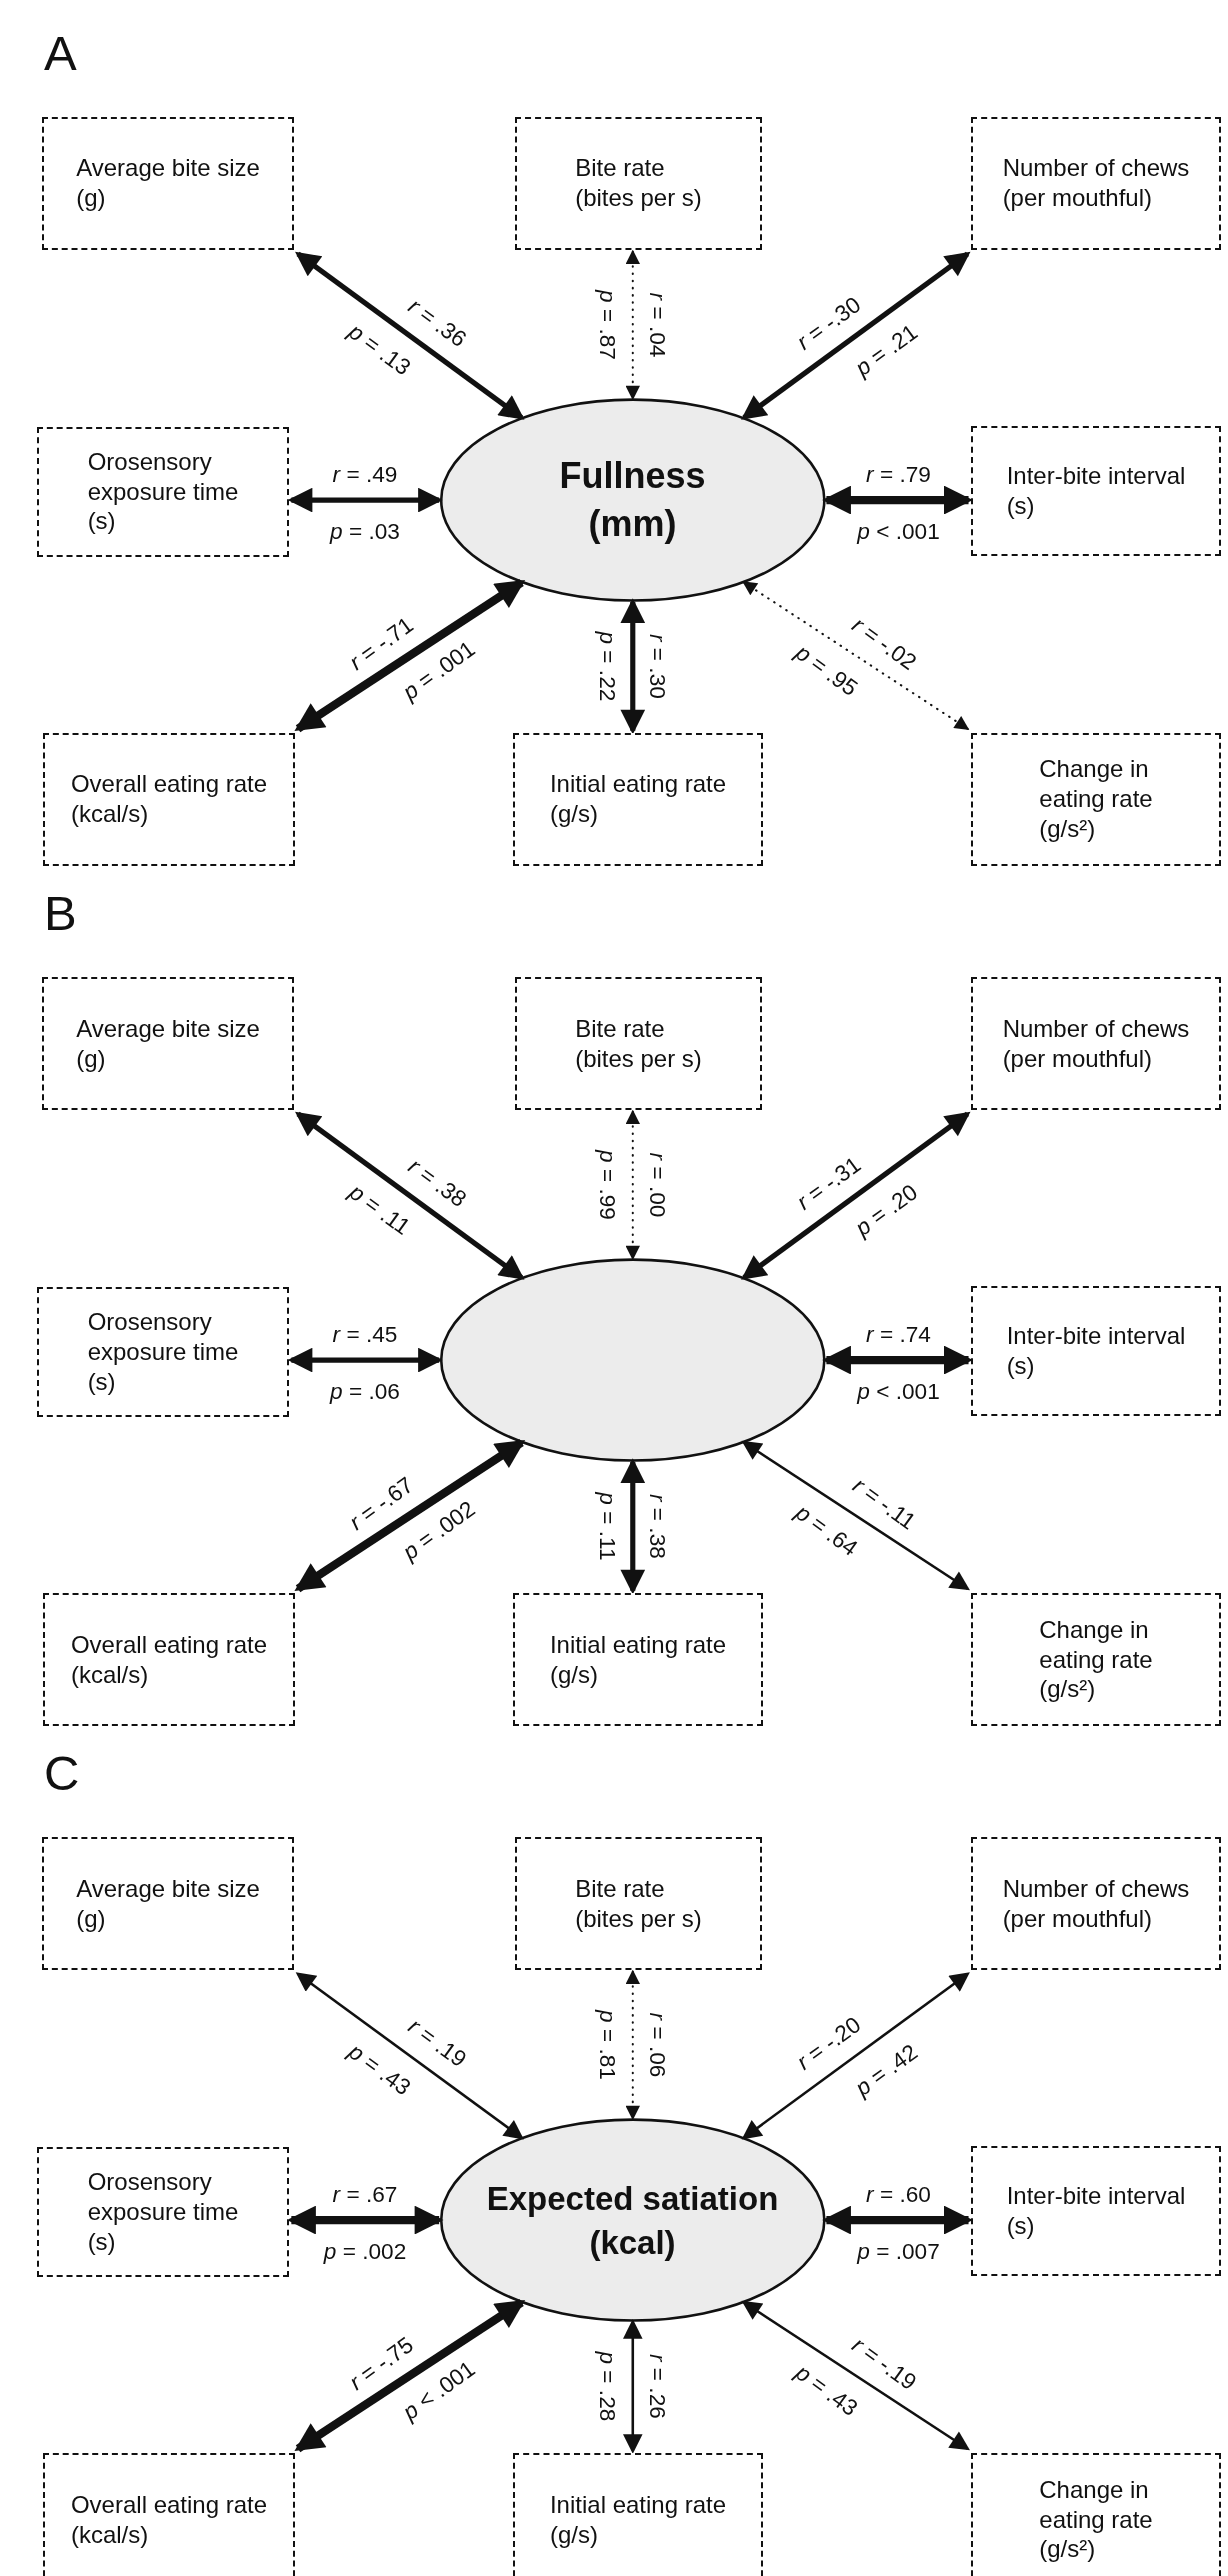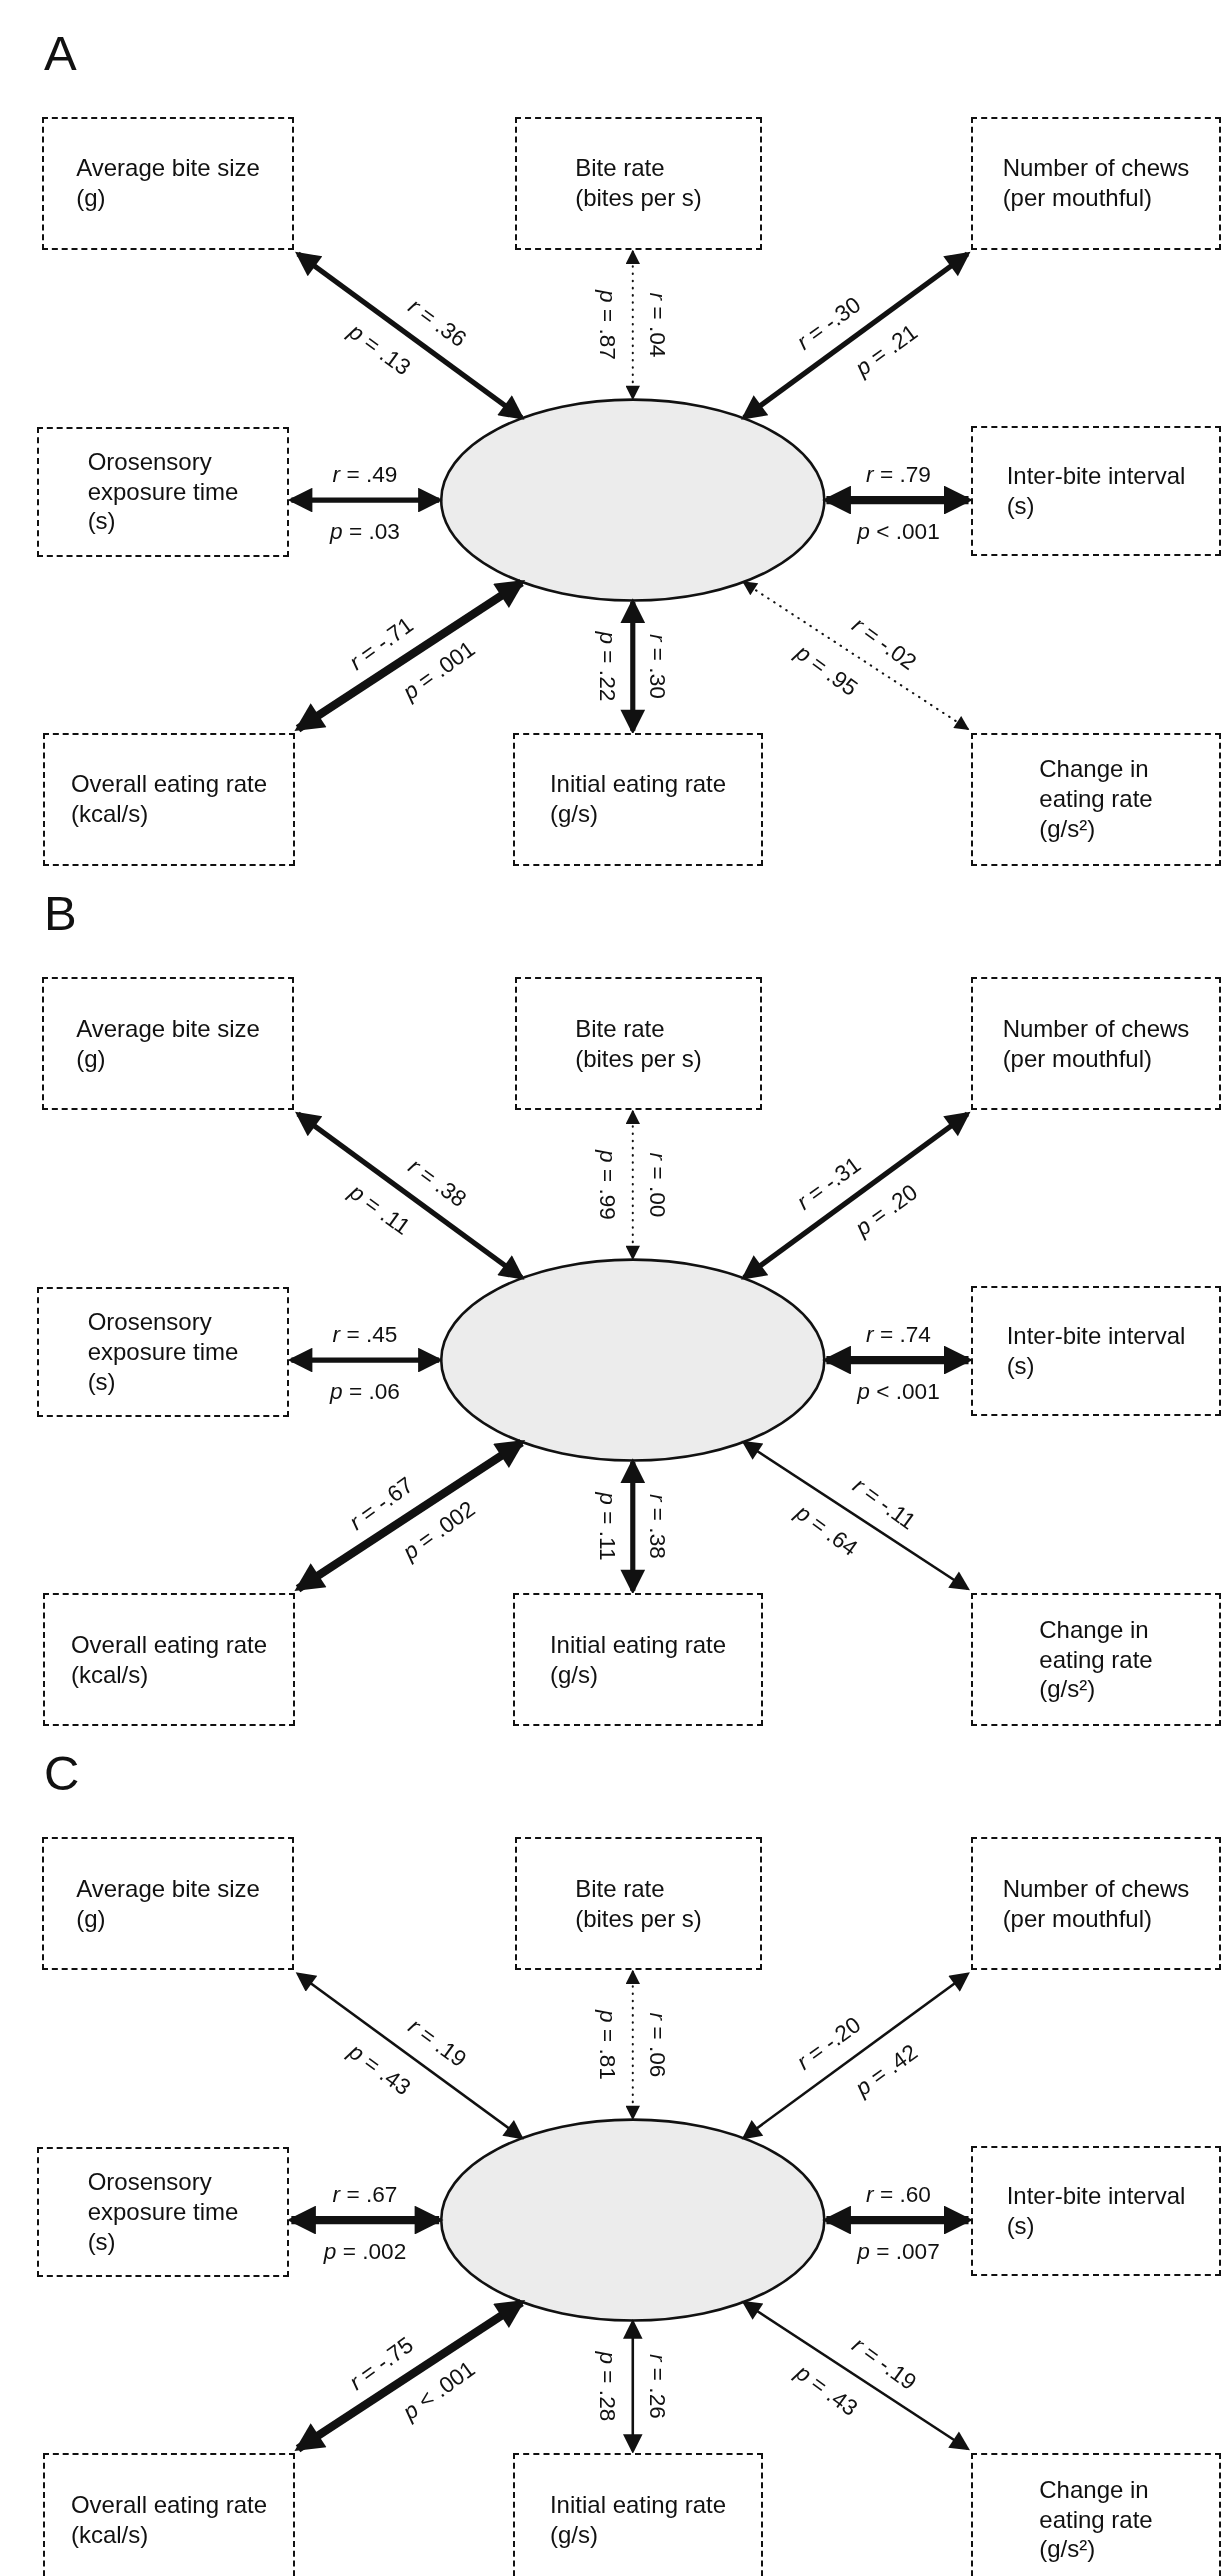--- a/index.html
+++ b/index.html
@@ -97,20 +97,22 @@
 (s)</div>
   <div class="box" style="left:971px;top:410px;width:250px;height:130px">Inter-bite interval
 (s)</div>
   <div class="box" style="left:43px;top:717px;width:252px;height:133px">Overall eating rate
 (kcal/s)</div>
   <div class="box" style="left:513px;top:717px;width:250px;height:133px">Initial eating rate
 (g/s)</div>
   <div class="box" style="left:971px;top:717px;width:250px;height:133px">Change in
 eating rate
 (g/s²)</div>
+  <div class="center-label" style="left:441px;top:384px;width:383px;height:201px">Fullness
+(mm)</div>
 </section>
 
 <section class="panel" style="top:876px">
   <svg class="layer" width="1229" height="860" viewBox="0 0 2385 1670">
     <ellipse class="node-ellipse" cx="1228" cy="940" rx="372" ry="195"></ellipse>
     <line class="ln ln-m" x1="578" y1="462" x2="1012" y2="780"></line>
     <line class="ln ln-t" x1="1228" y1="458" x2="1228" y2="742"></line>
     <line class="ln ln-m" x1="1878" y1="462" x2="1444" y2="780"></line>
     <line class="ln ln-m" x1="565" y1="940" x2="852" y2="940"></line>
     <line class="ln ln-l" x1="1604" y1="940" x2="1880" y2="940"></line>
@@ -197,14 +199,16 @@
 (s)</div>
   <div class="box" style="left:971px;top:410px;width:250px;height:130px">Inter-bite interval
 (s)</div>
   <div class="box" style="left:43px;top:717px;width:252px;height:133px">Overall eating rate
 (kcal/s)</div>
   <div class="box" style="left:513px;top:717px;width:250px;height:133px">Initial eating rate
 (g/s)</div>
   <div class="box" style="left:971px;top:717px;width:250px;height:133px">Change in
 eating rate
 (g/s²)</div>
+  <div class="center-label" style="left:441px;top:384px;width:383px;height:201px;font-size:33px">Expected satiation
+(kcal)</div>
 </section>
 
 
 </body></html>

